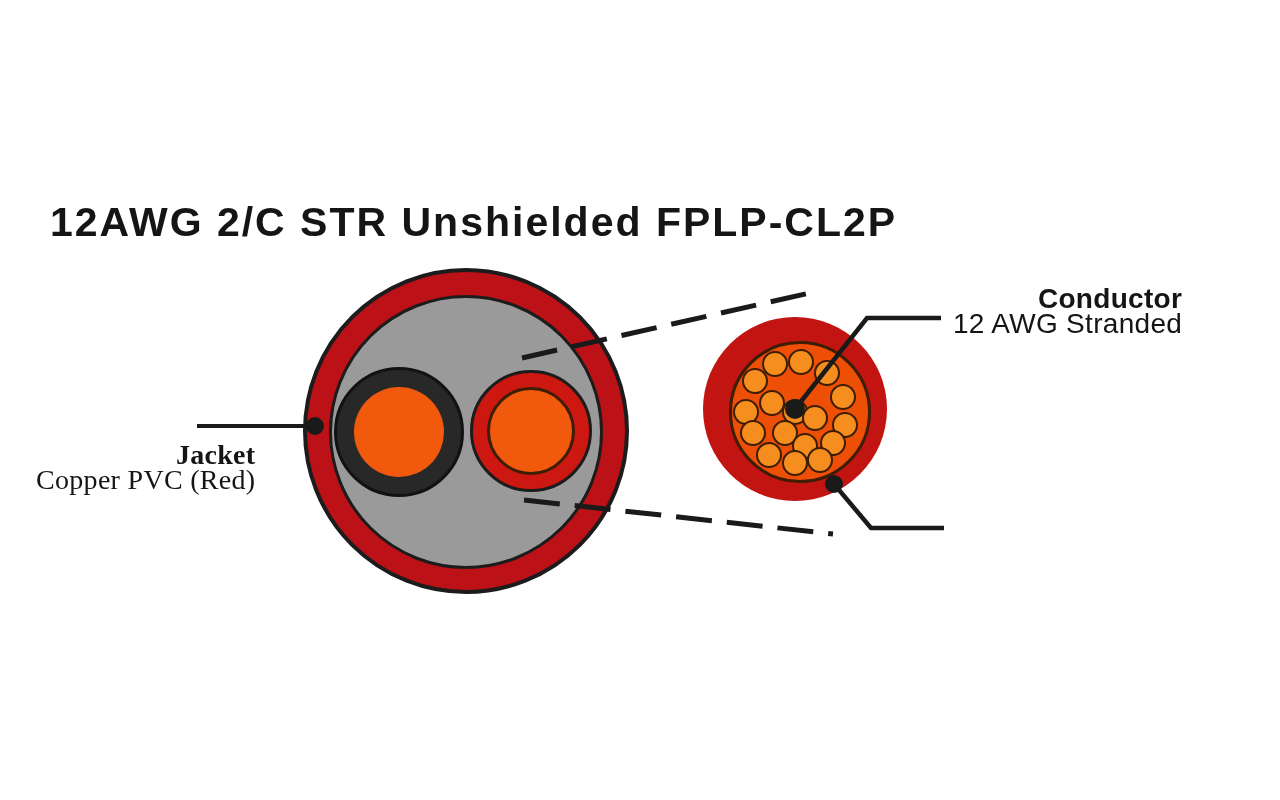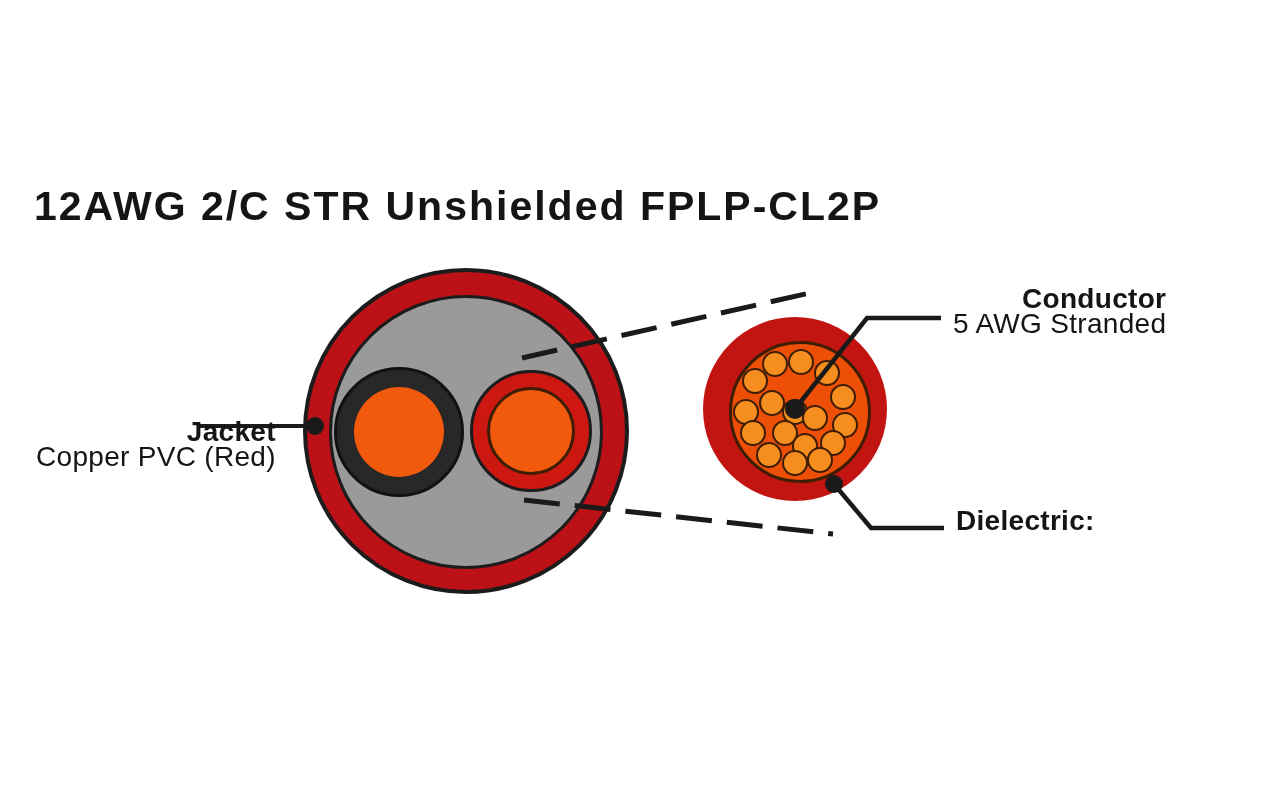--- a/index.html
+++ b/index.html
@@ -20,21 +20,21 @@
   .circle {
     position: absolute;
     border-radius: 50%;
     box-sizing: border-box;
   }
   
   .title {
     position: absolute;
     left: 34px;
     top: 183px;
-    margin: 0;
+    margin: 16px;
     font-size: 41px;
     font-weight: 700;
     letter-spacing: 2px;
     color: var(--text-black, #151515);
     white-space: nowrap;
   }
   
   .jacket {
     left: 303px; top: 268px; width: 326px; height: 326px;
     background: var(--jacket-red, #bc1117);
@@ -88,21 +88,21 @@
   .label-block {
     position: absolute;
     color: var(--text-black, #151515);
     font-size: 28px;
     line-height: 25px;
     letter-spacing: 0.3px;
     white-space: nowrap;
     text-align: right;
   }
   .label-heading { font-weight: 700; }
-  .jacket-label     { left: 36px;  top: 419px; }
+  .jacket-label     { left: 36px;  top: 442px; font-family: Liberation Serif, serif; }
   .conductor-label  { left: 953px; top: 286px; }
   .dielectric-label { left: 956px; top: 508px; }
   
   .lines-overlay {
     position: absolute;
     left: 0; top: 0;
     width: 1280px; height: 800px;
     pointer-events: none;
   }
   .lines-overlay .lead { stroke: var(--line-black, #1a1a1a); fill: none; }
@@ -154,20 +154,19 @@
     <circle class="dot" cx="834" cy="484" r="9"></circle>
   </svg>
 
   <div class="label-block jacket-label">
     <div class="label-heading">Jacket</div>
     <div class="label-line">Copper PVC (Red)</div>
   </div>
 
   <div class="label-block conductor-label">
     <div class="label-heading">Conductor</div>
-    <div class="label-line">5 AWG Stranded</div>
+    <div class="label-line">12 AWG Stranded</div>
   </div>
 
   <div class="label-block dielectric-label">
-    <div class="label-heading">Dielectric:</div>
   </div>
 
 </div>
 
 </body></html>

